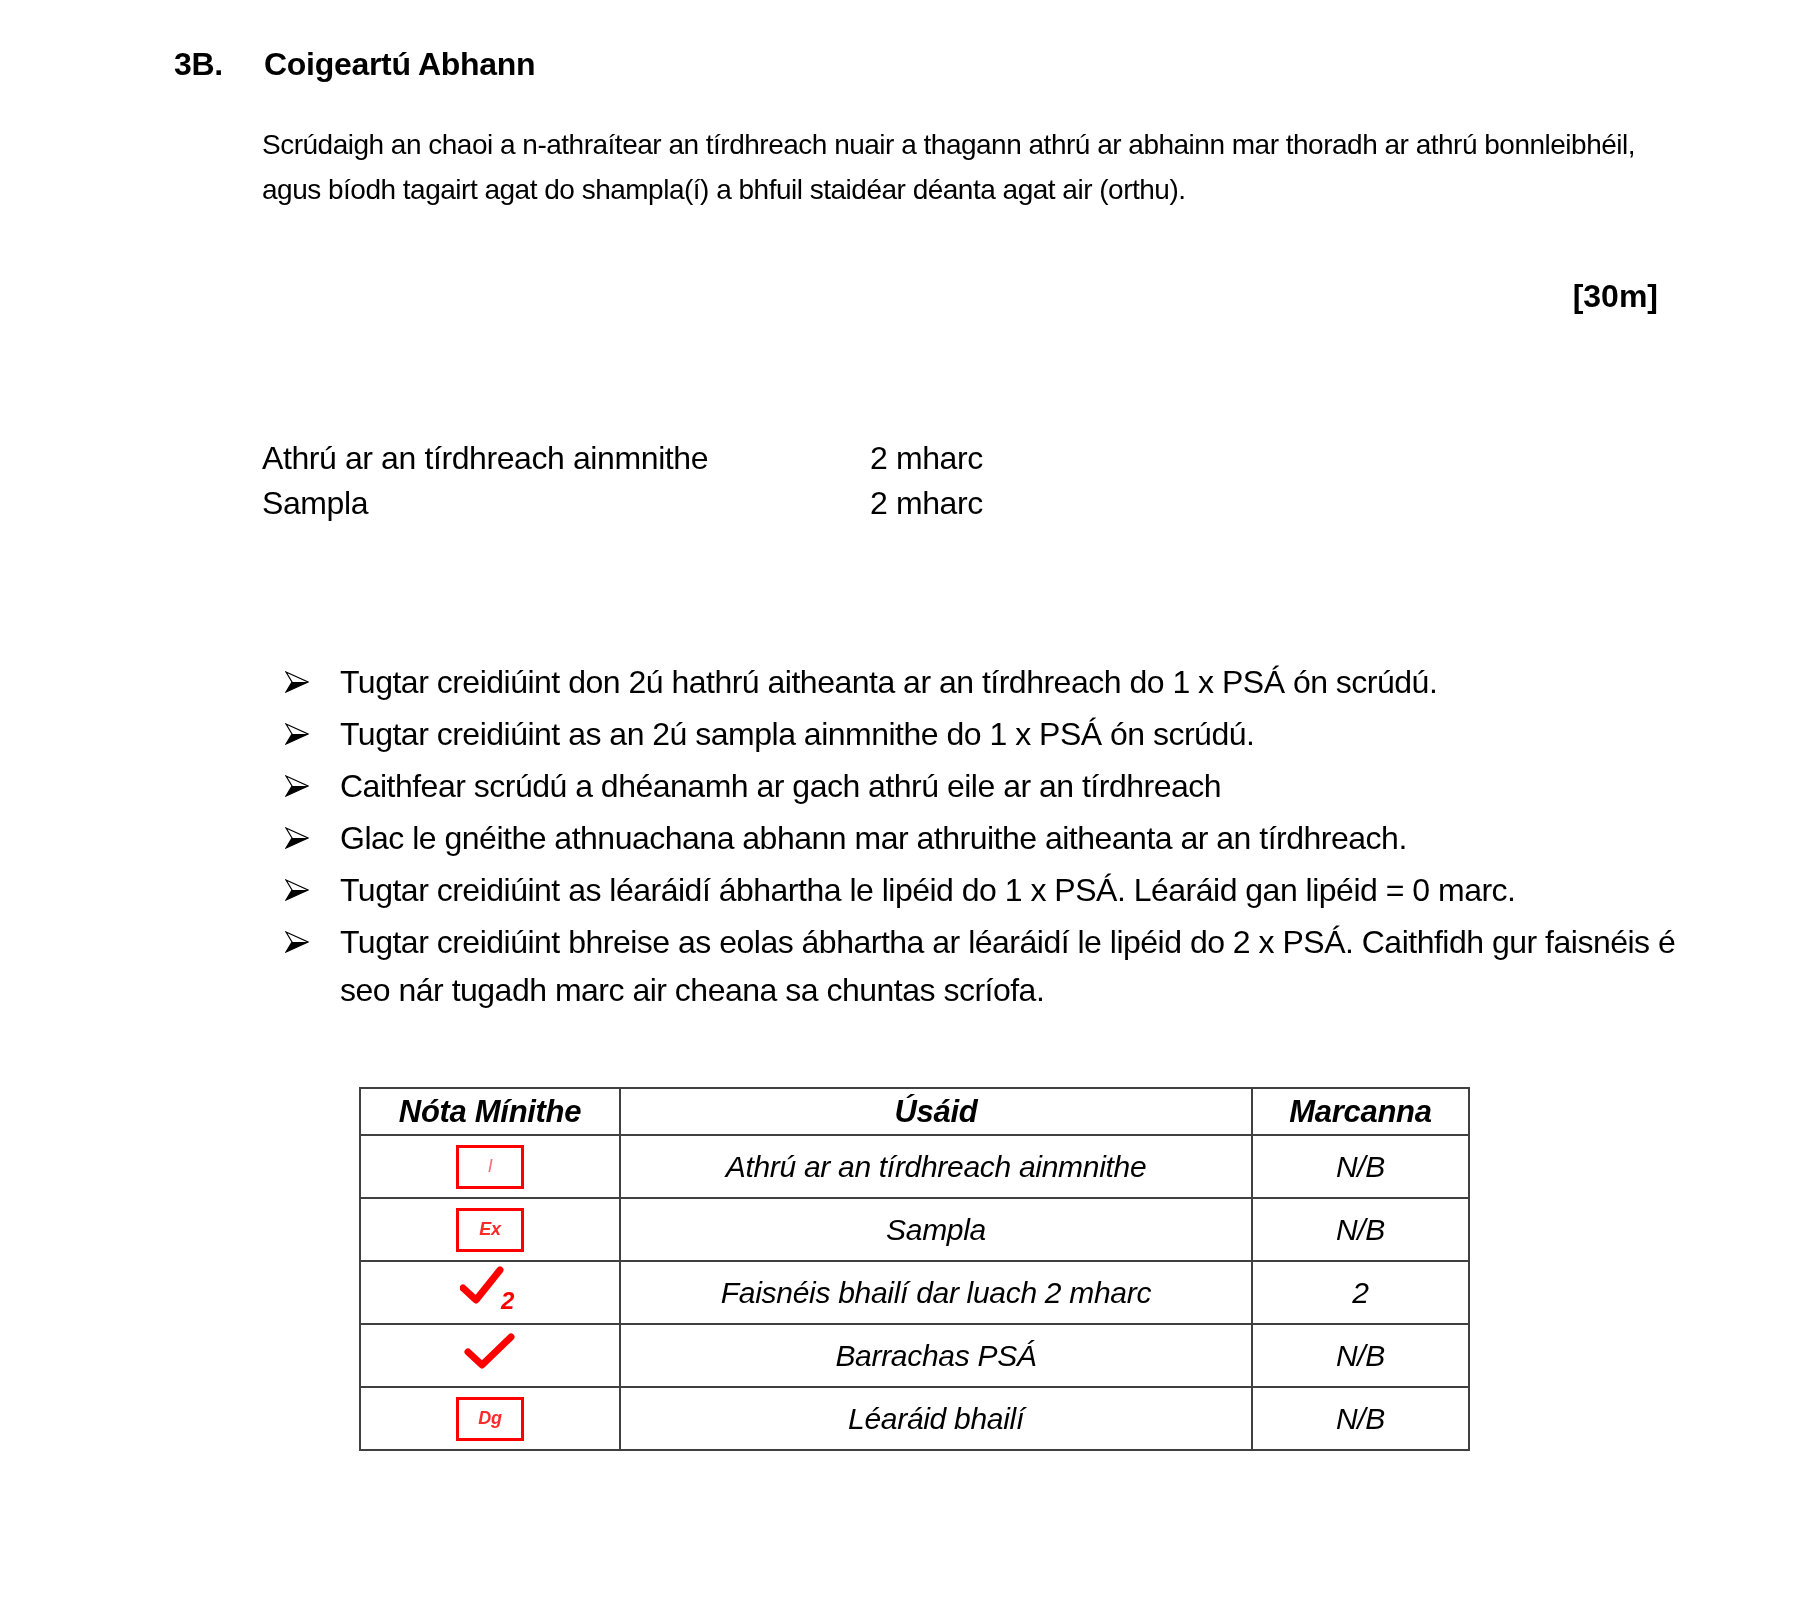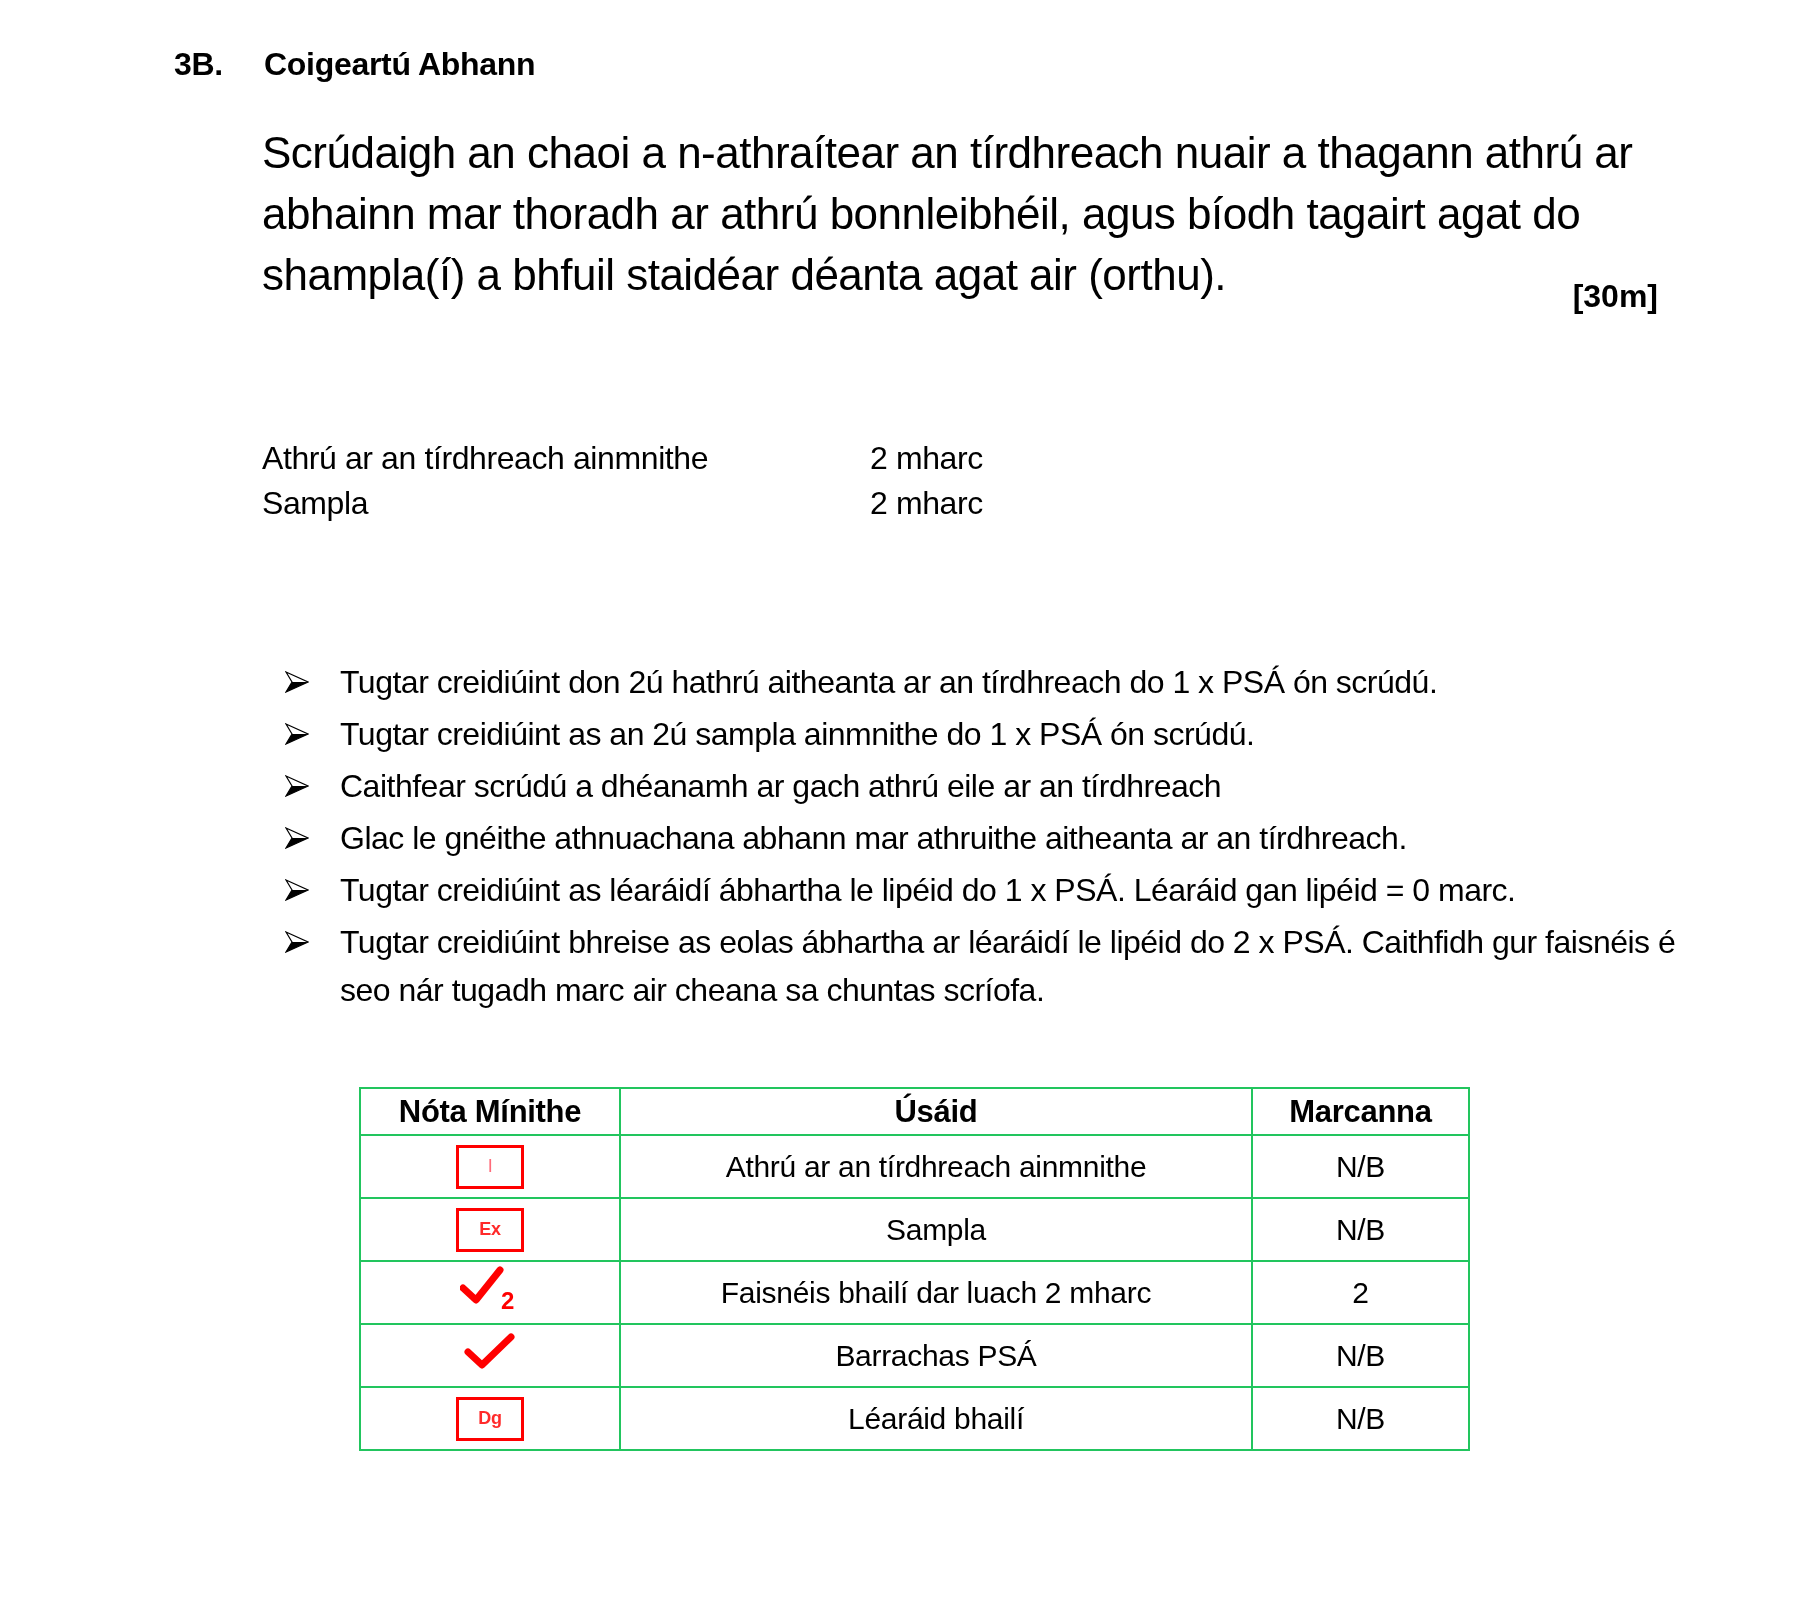--- a/index.html
+++ b/index.html
@@ -7,37 +7,37 @@
     width: 1818px; height: 1600px; position: relative; overflow: hidden;
     font-family: "Liberation Sans", "DejaVu Sans", sans-serif;
     color: #000;
   }
   .abs { position: absolute; }
   .heading { top: 46px; font-size: 32px; font-weight: bold; letter-spacing: -0.3px; }
   .q-num { left: 174px; }
   .q-title { left: 264px; }
   .question {
     left: 262px; top: 122px; width: 1410px;
-    font-size: 44px; line-height: 61px; letter-spacing: -0.5px;
+    font-size: 28px; line-height: 45px; letter-spacing: -0.5px;
   }
   .total { right: 160px; top: 278px; font-size: 32px; font-weight: bold; }
   .alloc { left: 262px; top: 436px; font-size: 32px; line-height: 45px; letter-spacing: -0.4px; }
   .alloc-row { display: flex; height: 45px; }
   .alloc-label { width: 608px; }
   .bullets { left: 285px; top: 658px; width: 1400px; font-size: 32px; letter-spacing: -0.5px; }
   .bullet { display: flex; align-items: flex-start; line-height: 48px; margin-bottom: 4px; }
   .bullet .arrow { width: 55px; flex: none; display: flex; align-items: center; height: 48px; }
   .bullet .text { flex: 1; }
   .bullet.multi .text { line-height: 48px; }
   table.key {
     position: absolute; left: 359px; top: 1087px;
     border-collapse: collapse; font-size: 30px; letter-spacing: -0.3px;
   }
   table.key th, table.key td {
-    border: 2px solid #22c55e; text-align: center; padding: 0;
+    border: 2px solid #404040; text-align: center; padding: 0; font-style: italic;
   }
   table.key th { font-weight: bold; height: 45px; font-size: 31px; }
   table.key td { height: 61px; }
   .col1 { width: 258px; } .col2 { width: 630px; } .col3 { width: 215px; }
   .boxicon {
     display: inline-flex; align-items: center; justify-content: center;
     width: 68px; height: 44px; border: 3px solid #ff0000;
     color: #ff2a2a; font-size: 18px; font-weight: bold; box-sizing: border-box;
     vertical-align: middle;
   }

